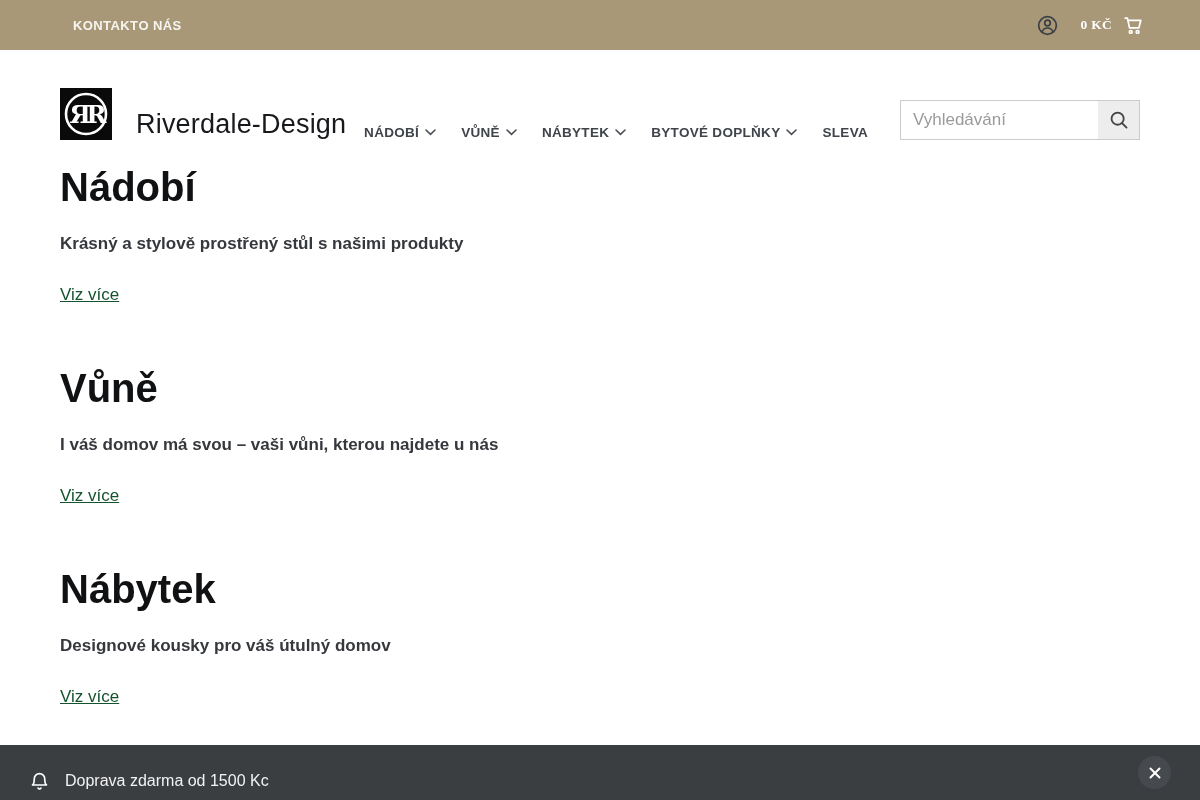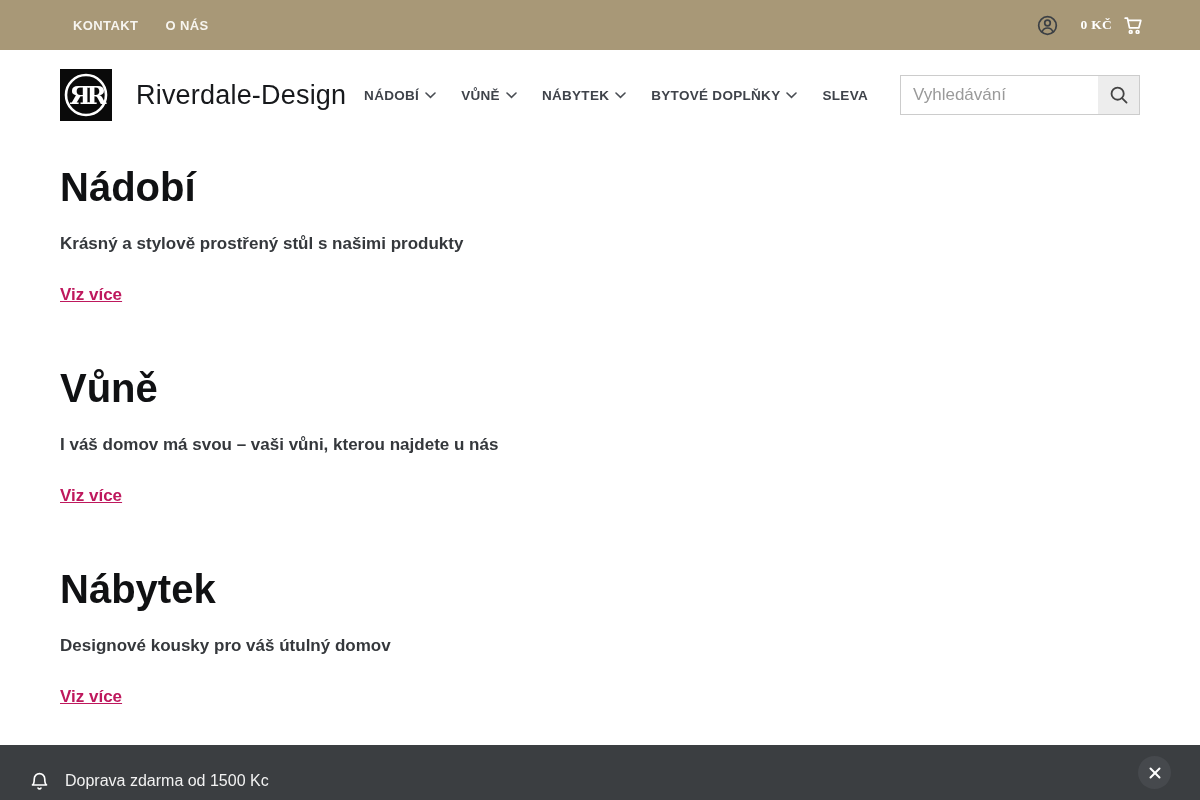--- a/index.html
+++ b/index.html
@@ -15,38 +15,38 @@
 
   
   .topbar {
     height: 50px;
     background: #a89877;
     display: flex;
     align-items: center;
     justify-content: space-between;
     padding: 0 56px 0 73px;
   }
-  .topbar-left { display: flex; gap: 27px; }
+  .topbar-left { display: flex; }
   .topbar-left a {
     color: #f7f5f0;
     font-size: 13px;
     font-weight: bold;
     letter-spacing: 0.4px;
   }
   .topbar-right { display: flex; align-items: center; gap: 21px; }
   .cart-link { display: flex; align-items: center; gap: 10px; }
   .cart-total { color: #ffffff; font-size: 13.5px; font-weight: bold; letter-spacing: 0.3px; font-family: Liberation Serif, serif; }
   .icon-btn { display: inline-flex; align-items: center; }
 
   
   .site-header {
     height: 90px;
     display: flex;
-    align-items: center;
-    padding: 12px 60px;
+    align-items: flex-end;
+    padding: 0 60px;
     background: #ffffff;
   }
   .logo { display: block; width: 52px; height: 52px; flex: 0 0 auto; }
   .site-title {
     margin-left: 24px;
     font-size: 27px;
     font-weight: normal;
     color: #17191c;
     letter-spacing: 0.2px;
     white-space: nowrap;
@@ -106,23 +106,22 @@
     font-size: 17px;
     line-height: 20px;
     font-weight: bold;
     color: #35383c;
     margin-bottom: 31px;
   }
   .more-link {
     display: inline-block;
     font-size: 17px;
     line-height: 20px;
-    color: #be185d;
+    color: #14532d;
     text-decoration: underline;
-    font-weight: bold;
   }
 
   
   .notification-bar {
     position: absolute;
     left: 0;
     top: 745px;
     width: 1200px;
     height: 72px;
     background: #3b3e41;

